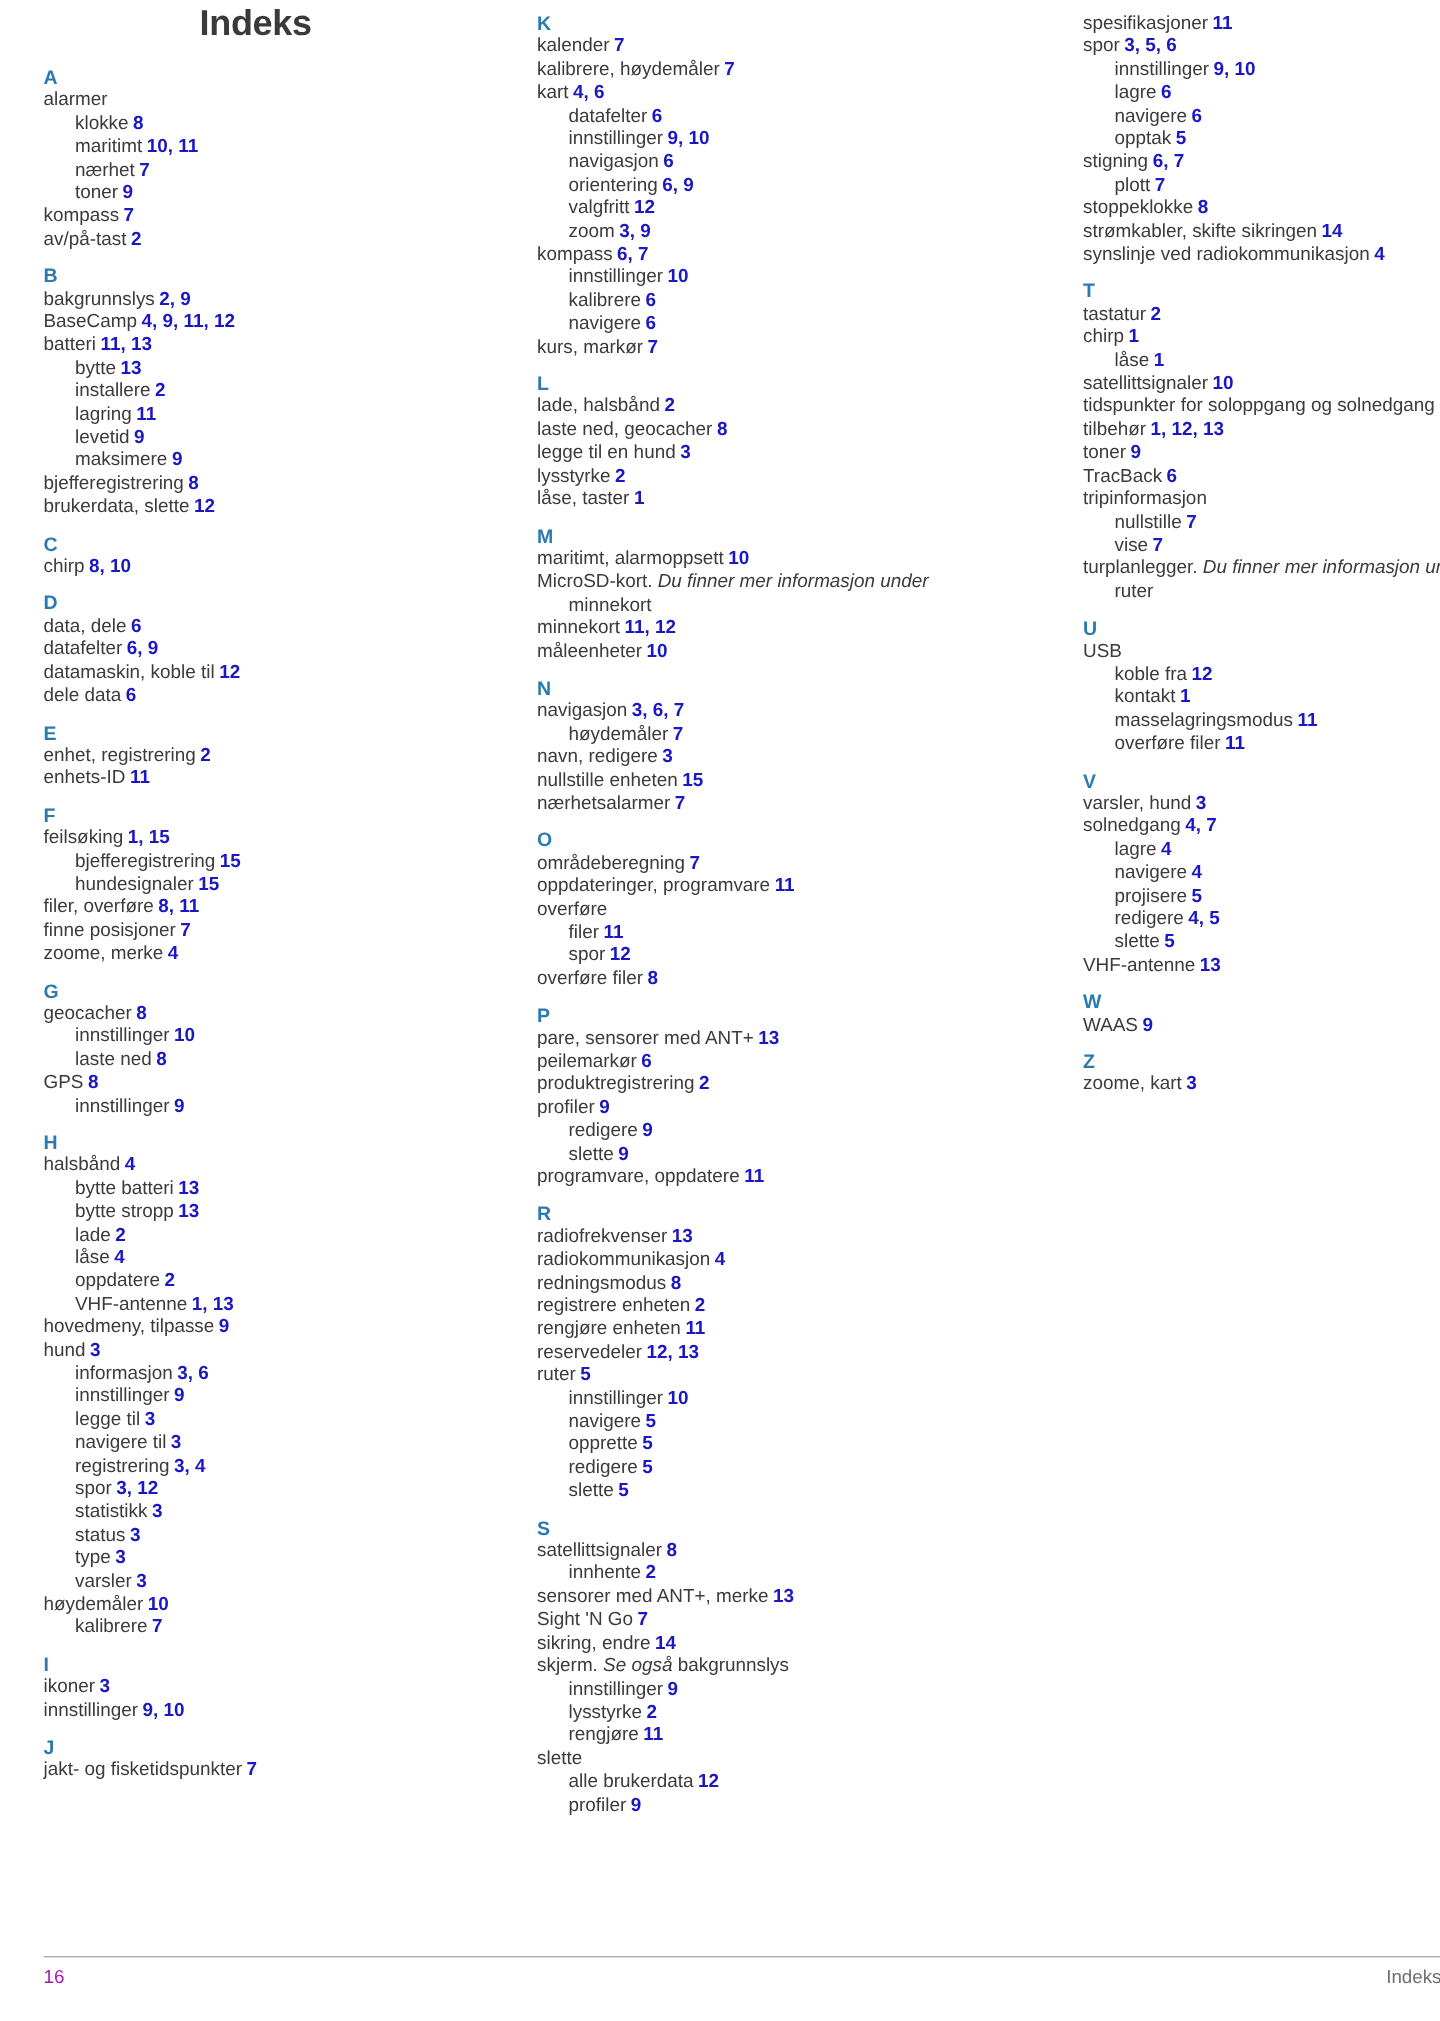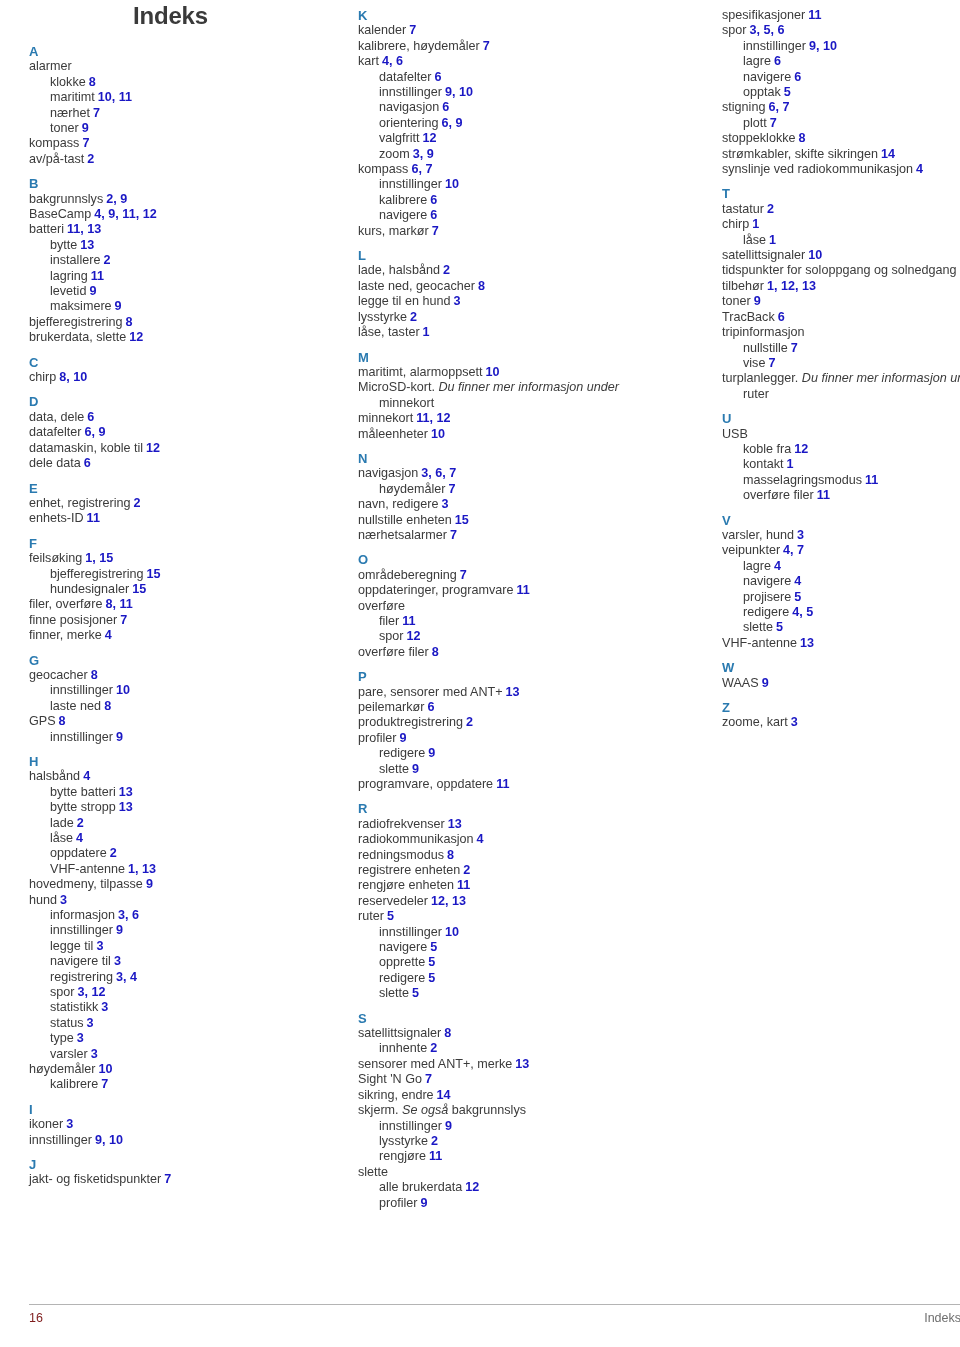--- a/index.html
+++ b/index.html
@@ -94,21 +94,21 @@
     top: 1304px;
     width: 952px;
     height: 1px;
     background: #b4b4b4;
   }
   .footer-left {
     position: absolute;
     left: 4px;
     top: 1311px;
     font-size: 12.5px;
-    color: #7f1d1d;
+    color: #a21caf;
   }
   .footer-right {
     position: absolute;
     right: 4px;
     top: 1311px;
     font-size: 12.5px;
     color: #6e6e6e;
   }
 </style>
 </head>
@@ -160,21 +160,21 @@
             <div class="entry lvl1"><span class="term">enhet, registrering</span><span class="pages">2</span></div>
             <div class="entry lvl1"><span class="term">enhets-ID</span><span class="pages">11</span></div>
           </div>
           <div class="section">
             <div class="letter">F</div>
             <div class="entry lvl1"><span class="term">feilsøking</span><span class="pages">1, 15</span></div>
             <div class="entry lvl2"><span class="term">bjefferegistrering</span><span class="pages">15</span></div>
             <div class="entry lvl2"><span class="term">hundesignaler</span><span class="pages">15</span></div>
             <div class="entry lvl1"><span class="term">filer, overføre</span><span class="pages">8, 11</span></div>
             <div class="entry lvl1"><span class="term">finne posisjoner</span><span class="pages">7</span></div>
-            <div class="entry lvl1"><span class="term">finner, merke</span><span class="pages">4</span></div>
+            <div class="entry lvl1"><span class="term">zoome, merke</span><span class="pages">4</span></div>
           </div>
           <div class="section">
             <div class="letter">G</div>
             <div class="entry lvl1"><span class="term">geocacher</span><span class="pages">8</span></div>
             <div class="entry lvl2"><span class="term">innstillinger</span><span class="pages">10</span></div>
             <div class="entry lvl2"><span class="term">laste ned</span><span class="pages">8</span></div>
             <div class="entry lvl1"><span class="term">GPS</span><span class="pages">8</span></div>
             <div class="entry lvl2"><span class="term">innstillinger</span><span class="pages">9</span></div>
           </div>
           <div class="section">
@@ -341,21 +341,21 @@
             <div class="letter">U</div>
             <div class="entry lvl1"><span class="term">USB</span></div>
             <div class="entry lvl2"><span class="term">koble fra</span><span class="pages">12</span></div>
             <div class="entry lvl2"><span class="term">kontakt</span><span class="pages">1</span></div>
             <div class="entry lvl2"><span class="term">masselagringsmodus</span><span class="pages">11</span></div>
             <div class="entry lvl2"><span class="term">overføre filer</span><span class="pages">11</span></div>
           </div>
           <div class="section">
             <div class="letter">V</div>
             <div class="entry lvl1"><span class="term">varsler, hund</span><span class="pages">3</span></div>
-            <div class="entry lvl1"><span class="term">veipunkter</span><span class="pages">4, 7</span></div>
+            <div class="entry lvl1"><span class="term">solnedgang</span><span class="pages">4, 7</span></div>
             <div class="entry lvl2"><span class="term">lagre</span><span class="pages">4</span></div>
             <div class="entry lvl2"><span class="term">navigere</span><span class="pages">4</span></div>
             <div class="entry lvl2"><span class="term">projisere</span><span class="pages">5</span></div>
             <div class="entry lvl2"><span class="term">redigere</span><span class="pages">4, 5</span></div>
             <div class="entry lvl2"><span class="term">slette</span><span class="pages">5</span></div>
             <div class="entry lvl1"><span class="term">VHF-antenne</span><span class="pages">13</span></div>
           </div>
           <div class="section">
             <div class="letter">W</div>
             <div class="entry lvl1"><span class="term">WAAS</span><span class="pages">9</span></div>

